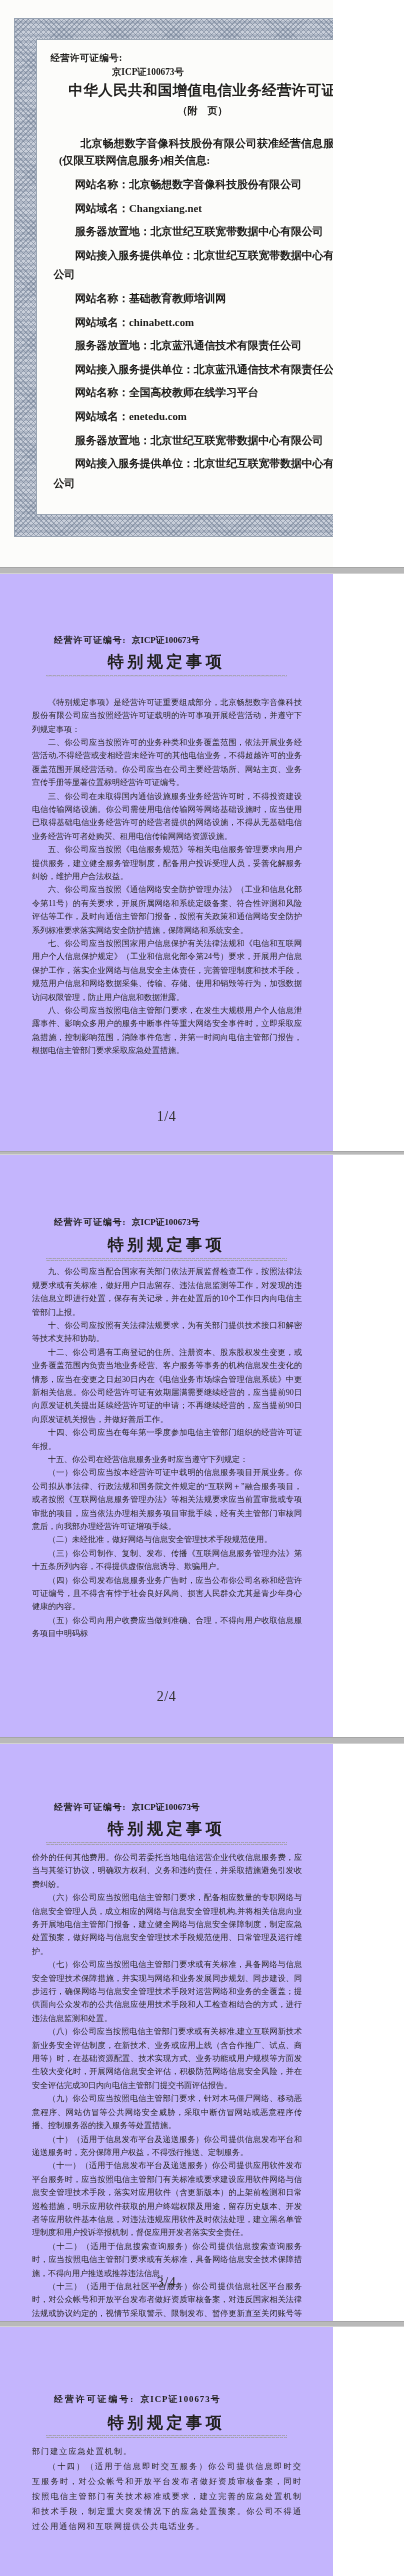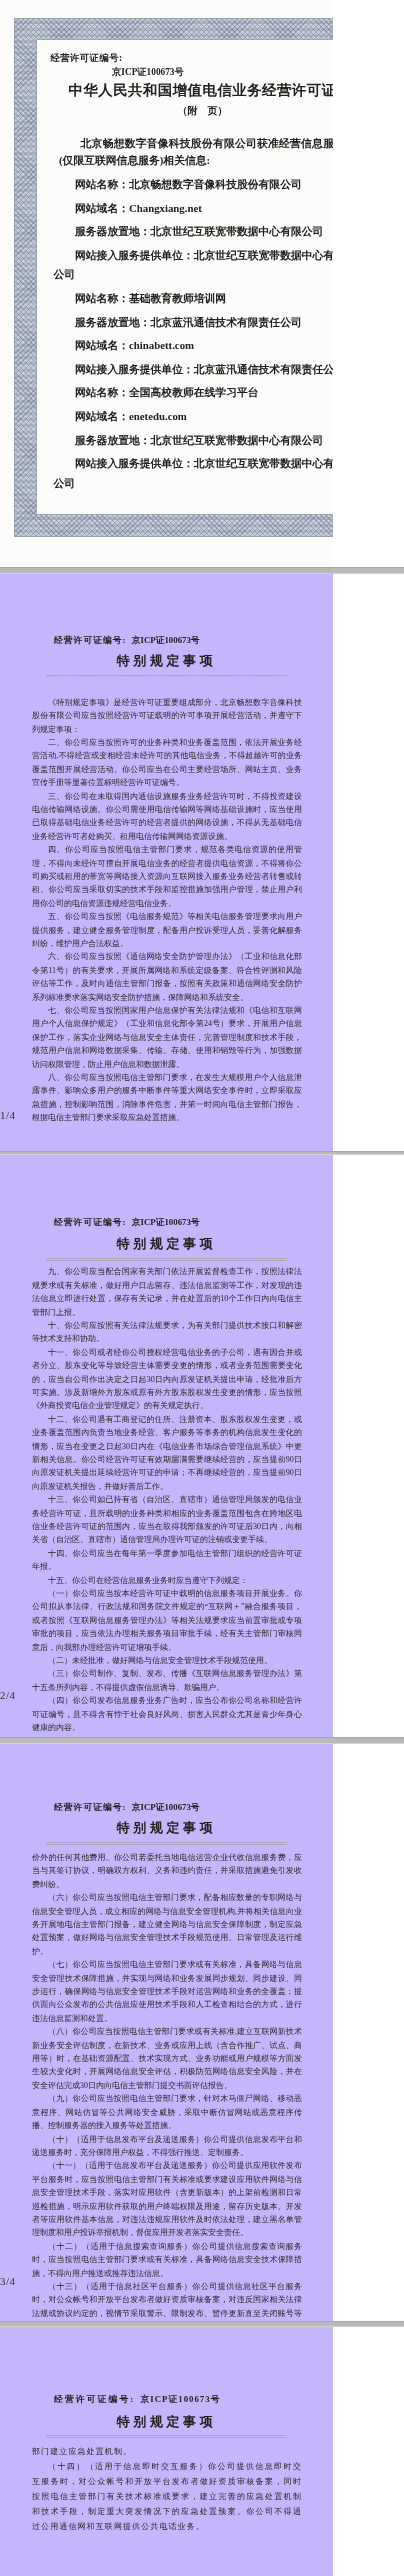--- a/index.html
+++ b/index.html
@@ -28,33 +28,33 @@
     font-size:10.8px;line-height:17px;font-weight:600;text-indent:2em;text-align:justify;}
   .entries{position:absolute;left:13.4px;top:132px;width:308px;}
   .entry{margin:4px;font-size:10.8px;line-height:19.6px;font-weight:600;text-indent:2em;text-align:left;}
 
   
   .prov-page{background:#c4b5fd;}
   .p-header{position:absolute;left:54px;white-space:nowrap;}
   .h-label{font-size:8.8px;font-weight:700;letter-spacing:1px;}
   .h-no{font-size:8.8px;font-weight:600;margin-left:5.2px;}
   .p-title{position:absolute;left:0;right:0;margin:0;text-align:center;
-    font-size:13px;font-weight:700;letter-spacing:3.6px;}
+    font-size:16px;font-weight:700;letter-spacing:3.6px;}
   .wave{position:absolute;left:46px;right:46px;height:2.6px;
     background:
       linear-gradient(135deg,#9a9a92 25%,transparent 25%) 0 0/4.1px 2.6px,
       linear-gradient(225deg,#9a9a92 25%,transparent 25%) 0 0/4.1px 2.6px,
       linear-gradient(315deg,#9a9a92 25%,transparent 25%) 2.1px 0/4.1px 2.6px,
       linear-gradient(45deg,#9a9a92 25%,transparent 25%) 2.1px 0/4.1px 2.6px;
     opacity:.75;}
   .p-body{position:absolute;left:32px;right:31px;}
   .p-body p{margin:0;font-size:8px;line-height:13.4px;text-indent:2em;
     text-align:justify;text-justify:inter-ideograph;color:#262522;}
   .p-body p.no-indent{text-indent:0;}
-  .p-footer{position:absolute;left:0;right:0;font-size:11px;letter-spacing:0.5px;color:#33322f;}
+  .p-footer{position:absolute;left:0;right:0;text-align:center;font-size:14px;letter-spacing:0.5px;color:#33322f;}
 
   #pv0{height:577px;} #pv0 .p-header{top:61px;} #pv0 .p-title{top:78px;} #pv0 .wave{top:101px;} #pv0 .p-body{top:122px;} #pv0 .p-footer{top:535px;}
   #pv1{height:582px;} #pv1 .p-header{top:62px;} #pv1 .p-title{top:80px;} #pv1 .wave{top:103px;} #pv1 .p-body{top:110px;} #pv1 .p-footer{top:534px;}
   #pv2{height:577px;} #pv2 .p-header{top:58px;} #pv2 .p-title{top:75px;} #pv2 .wave{top:98px;} #pv2 .p-body{top:107px;} #pv2 .p-footer{top:531px;}
   #pv3{height:547px;} #pv3 .p-header{top:67px;} #pv3 .p-title{top:86px;} #pv3 .wave{top:108px;} #pv3 .p-body{top:117px;}
   #pv3 .p-body p{letter-spacing:1.1px;line-height:15px;}
   #pv3 .h-label{letter-spacing:2.1px;} #pv3 .h-no{letter-spacing:1px;}
 </style>
 </head>
 <body>
@@ -74,23 +74,23 @@
           <p class="entry"><span>网站名称：</span><span>北京畅想数字音像科技股份有限公司</span></p>
 
           <p class="entry"><span>网站域名：</span><span>Changxiang.net</span></p>
 
           <p class="entry"><span>服务器放置地：</span><span>北京世纪互联宽带数据中心有限公司</span></p>
 
           <p class="entry"><span>网站接入服务提供单位：</span><span>北京世纪互联宽带数据中心有限公司</span></p>
 
           <p class="entry"><span>网站名称：</span><span>基础教育教师培训网</span></p>
 
+          <p class="entry"><span>网站域名：</span><span>chinabett.com</span></p>
+
           <p class="entry"><span>服务器放置地：</span><span>北京蓝汛通信技术有限责任公司</span></p>
-
-          <p class="entry"><span>网站域名：</span><span>chinabett.com</span></p>
 
           <p class="entry"><span>网站接入服务提供单位：</span><span>北京蓝汛通信技术有限责任公司</span></p>
 
           <p class="entry"><span>网站名称：</span><span>全国高校教师在线学习平台</span></p>
 
           <p class="entry"><span>网站域名：</span><span>enetedu.com</span></p>
 
           <p class="entry"><span>服务器放置地：</span><span>北京世纪互联宽带数据中心有限公司</span></p>
 
           <p class="entry"><span>网站接入服务提供单位：</span><span>北京世纪互联宽带数据中心有限公司</span></p>
@@ -104,44 +104,41 @@
     <div class="p-header">
       <span class="h-label">经营许可证编号:</span><span class="h-no">京ICP证100673号</span>
     </div>
     <h2 class="p-title">特别规定事项</h2>
     <div class="wave"></div>
     <div class="p-body">
 
     <p>《特别规定事项》是经营许可证重要组成部分，北京畅想数字音像科技股份有限公司应当按照经营许可证载明的许可事项开展经营活动，并遵守下列规定事项：</p>
         <p>二、你公司应当按照许可的业务种类和业务覆盖范围，依法开展业务经营活动,不得经营或变相经营未经许可的其他电信业务，不得超越许可的业务覆盖范围开展经营活动。你公司应当在公司主要经营场所、网站主页、业务宣传手册等显著位置标明经营许可证编号。</p>
         <p>三、你公司在未取得国内通信设施服务业务经营许可时，不得投资建设电信传输网络设施。你公司需使用电信传输网等网络基础设施时，应当使用已取得基础电信业务经营许可的经营者提供的网络设施，不得从无基础电信业务经营许可者处购买、租用电信传输网网络资源设施。</p>
-        <p>四、你公司应当按照电信主管部门要求，规范各类电信资源的使用管理，不得向未经许可擅自开展电信业务的经营者提供电信资源，不得将你公司购买或租用的带宽等网络接入资源向互联网接入服务业务经营者转售或转租。你公司应当采取切实的技术手段和监控措施加强用户管理，禁止用户利用你公司的电信资源违规经营电信业务。</p>
         <p>五、你公司应当按照《电信服务规范》等相关电信服务管理要求向用户提供服务，建立健全服务管理制度，配备用户投诉受理人员，妥善化解服务纠纷，维护用户合法权益。</p>
         <p>六、你公司应当按照《通信网络安全防护管理办法》（工业和信息化部令第11号）的有关要求，开展所属网络和系统定级备案、符合性评测和风险评估等工作，及时向通信主管部门报备，按照有关政策和通信网络安全防护系列标准要求落实网络安全防护措施，保障网络和系统安全。</p>
         <p>七、你公司应当按照国家用户信息保护有关法律法规和《电信和互联网用户个人信息保护规定》（工业和信息化部令第24号）要求，开展用户信息保护工作，落实企业网络与信息安全主体责任，完善管理制度和技术手段，规范用户信息和网络数据采集、传输、存储、使用和销毁等行为，加强数据访问权限管理，防止用户信息和数据泄露。</p>
         <p>八、你公司应当按照电信主管部门要求，在发生大规模用户个人信息泄露事件、影响众多用户的服务中断事件等重大网络安全事件时，立即采取应急措施，控制影响范围，消除事件危害，并第一时间向电信主管部门报告，根据电信主管部门要求采取应急处置措施。</p>
       </div>
     <div class="p-footer">1/4</div>
   </section>
 
   <div class="gap" style="height:4.6px"></div>
 
   <section class="page prov-page" id="pv1">
     <div class="p-header">
       <span class="h-label">经营许可证编号:</span><span class="h-no">京ICP证100673号</span>
     </div>
     <h2 class="p-title">特别规定事项</h2>
     <div class="wave"></div>
     <div class="p-body">
 
     <p>九、你公司应当配合国家有关部门依法开展监督检查工作，按照法律法规要求或有关标准，做好用户日志留存、违法信息监测等工作，对发现的违法信息立即进行处置，保存有关记录，并在处置后的10个工作日内向电信主管部门上报。</p>
         <p>十、你公司应按照有关法律法规要求，为有关部门提供技术接口和解密等技术支持和协助。</p>
-        <p>十一、你公司或者经你公司授权经营电信业务的子公司，遇有因合并或者分立、股东变化等导致经营主体需要变更的情形，或者业务范围需要变化的，应当自公司作出决定之日起30日内向原发证机关提出申请，经批准后方可实施。涉及新增外方股东或原有外方股东股权发生变更的情形，应当按照《外商投资电信企业管理规定》的有关规定执行。</p>
         <p>十二、你公司遇有工商登记的住所、注册资本、股东股权发生变更，或业务覆盖范围内负责当地业务经营、客户服务等事务的机构信息发生变化的情形，应当在变更之日起30日内在《电信业务市场综合管理信息系统》中更新相关信息。你公司经营许可证有效期届满需要继续经营的，应当提前90日向原发证机关提出延续经营许可证的申请；不再继续经营的，应当提前90日向原发证机关报告，并做好善后工作。</p>
-        <p>十三、你公司如已持有省（自治区、直辖市）通信管理局颁发的电信业务经营许可证，且所载明的业务种类和相应的业务覆盖范围包含在跨地区电信业务经营许可证的范围内，应当在取得我部颁发的许可证后30日内，向相关省（自治区、直辖市）通信管理局办理许可证的注销或变更手续。</p>
         <p>十四、你公司应当在每年第一季度参加电信主管部门组织的经营许可证年报。</p>
         <p>十五、你公司在经营信息服务业务时应当遵守下列规定：</p>
         <p>（一）你公司应当按本经营许可证中载明的信息服务项目开展业务。你公司拟从事法律、行政法规和国务院文件规定的“互联网＋”融合服务项目，或者按照《互联网信息服务管理办法》等相关法规要求应当前置审批或专项审批的项目，应当依法办理相关服务项目审批手续，经有关主管部门审核同意后，向我部办理经营许可证增项手续。</p>
         <p>（二）未经批准，做好网络与信息安全管理技术手段规范使用。</p>
         <p>（三）你公司制作、复制、发布、传播《互联网信息服务管理办法》第十五条所列内容，不得提供虚假信息诱导、欺骗用户。</p>
         <p>（四）你公司发布信息服务业务广告时，应当公布你公司名称和经营许可证编号，且不得含有悖于社会良好风尚、损害人民群众尤其是青少年身心健康的内容。</p>
         <p>（五）你公司向用户收费应当做到准确、合理，不得向用户收取信息服务项目中明码标</p>
       </div>
     <div class="p-footer">2/4</div>
   </section>

